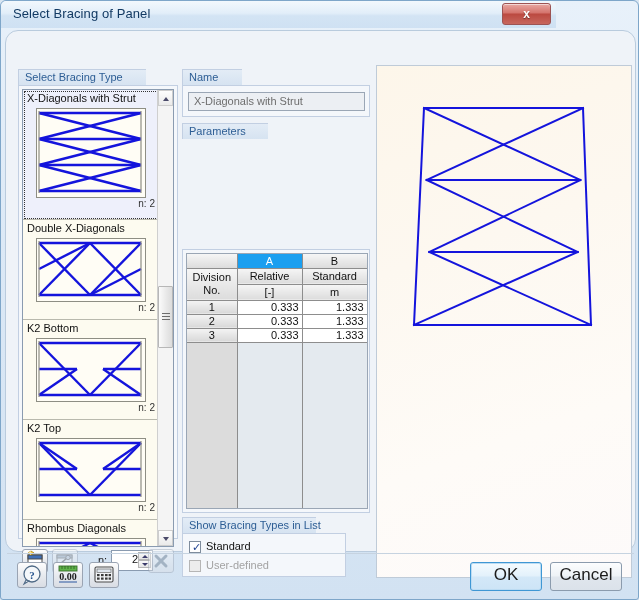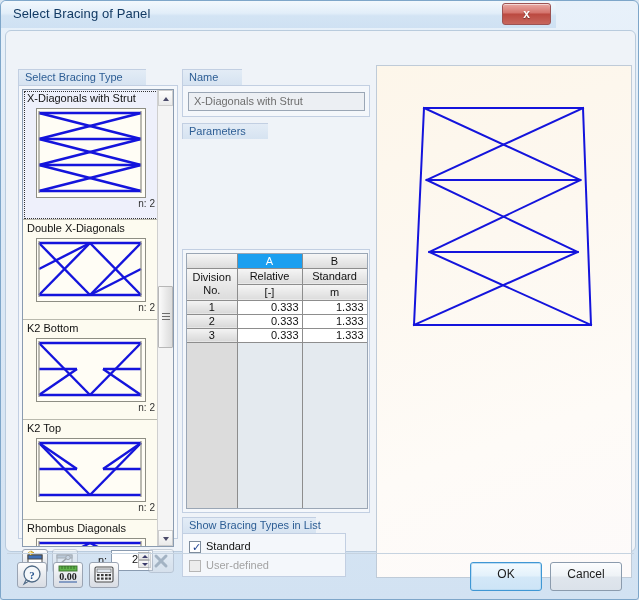--- a/index.html
+++ b/index.html
@@ -42,21 +42,21 @@
     color:#fff;font-size:12px;font-weight:bold;
     text-align:center;line-height:20px;
     text-shadow:0 1px 1px rgba(0,0,0,.45);
   }
   
   .client{
     position:absolute;left:4px;top:29px;width:631px;height:522px;
     box-sizing:border-box;
     background:#eff3f8;
     border:1px solid #b9cbdd;
-    border-radius:6px;
+    border-radius:13px;
   }
   
   .group{ position:absolute; box-sizing:border-box; }
   .group > .gtitle{
     position:absolute;left:0;top:0;height:16px;
     box-sizing:border-box;
     padding:1px 16px 0 6px;
     font-size:11px;color:#2c5d94;
     background:linear-gradient(180deg,#e3ecf6 0%,#d6e3f1 100%);
     border-top:1px solid #c2cfe2;
@@ -288,21 +288,21 @@
     box-sizing:border-box;
     border:1px solid #9aa4b3;border-radius:3px;
     background:linear-gradient(180deg,#fdfdfd,#e6e9ee 55%,#d9dde4);
     cursor:pointer;
   }
   .dlgbtn{
     position:absolute;top:8px;width:72px;height:29px;
     box-sizing:border-box;
     border:1px solid #8b9bad;border-radius:3px;
     background:linear-gradient(180deg,#fcfdfe,#eef2f6 48%,#e0e6ed 52%,#dbe2ea);
-    font-size:12px;color:#1c1c1c;
+    font-size:17px;color:#1c1c1c;
     text-align:center;line-height:23px;
     cursor:pointer;
   }
   .dlgbtn.def{
     border:1px solid #3f97d4;
     box-shadow:0 0 0 1px #bcdcf3 inset;
     background:linear-gradient(180deg,#f4fbff,#e3f1fb 48%,#d3e8f8 52%,#cde4f6);
   }
   #ok-button{ left:469px; }
   #cancel-button{ left:549px; }

